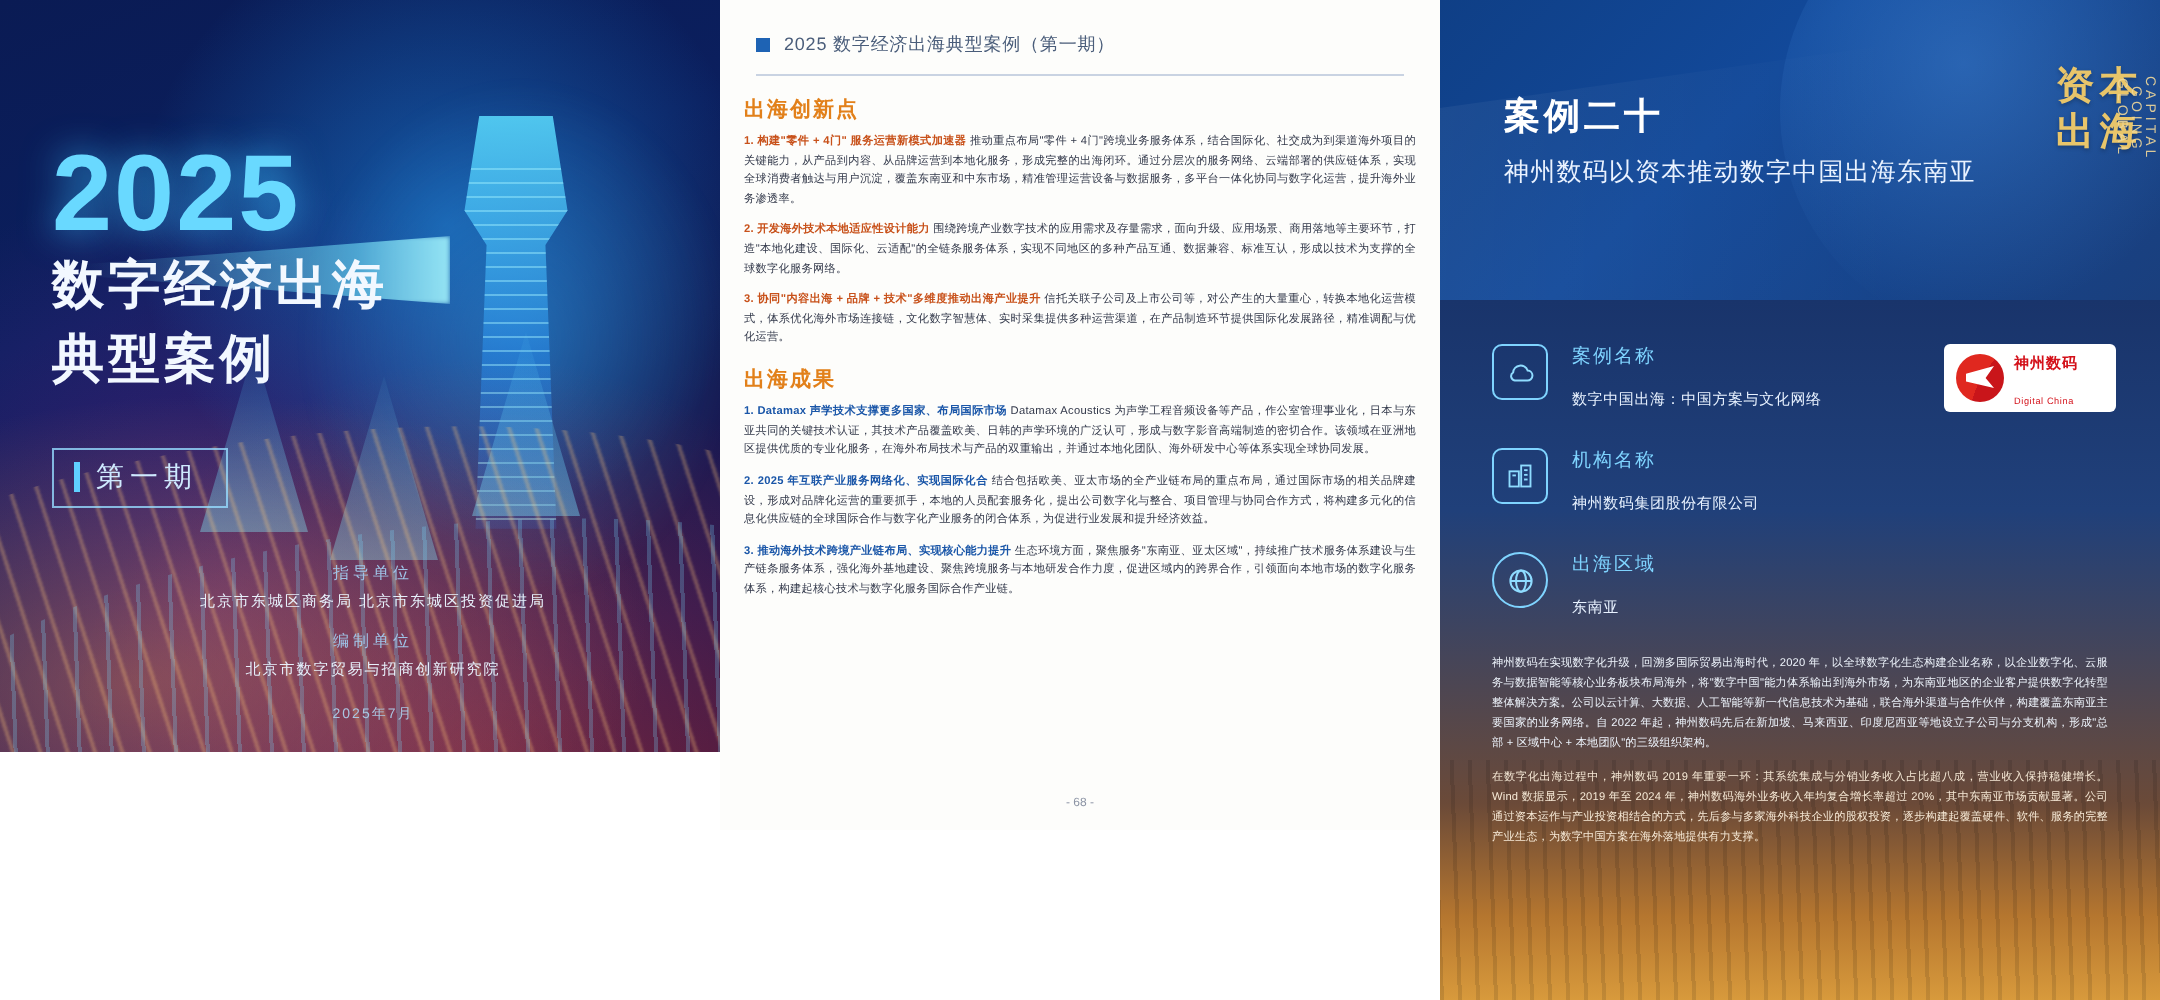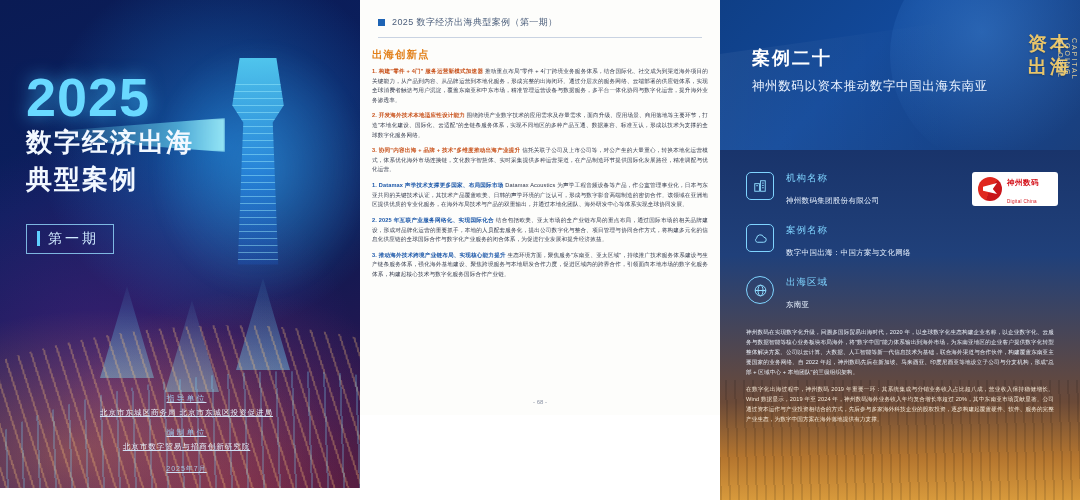--- a/index.html
+++ b/index.html
@@ -5,21 +5,21 @@
   html,body{margin:0;padding:0;}
   body{
     width:1080px;height:500px;overflow:hidden;
     font-family:"Liberation Sans","DejaVu Sans",sans-serif;
     background:#ffffff;
   }
   .page{position:relative;width:1080px;height:500px;display:flex;}
 
   
   .cover{
-    position:relative;width:360px;height:488px;flex:0 0 360px;overflow:hidden;
+    position:relative;width:360px;height:376px;flex:0 0 360px;overflow:hidden;
     background:
       radial-gradient(circle at 62% 30%, rgba(30,140,230,.55) 0%, rgba(8,30,90,0) 45%),
       radial-gradient(circle at 30% 80%, rgba(120,40,160,.45) 0%, rgba(8,20,70,0) 55%),
       linear-gradient(160deg,#0a1b54 0%,#0b1f5e 35%,#111a52 60%,#2a1550 85%,#3b1342 100%);
   }
   .cover .glow-a{
     position:absolute;left:150px;top:40px;width:220px;height:260px;
     background:radial-gradient(ellipse at center, rgba(60,180,255,.38) 0%, rgba(10,40,110,0) 70%);
     filter:blur(4px);
   }
@@ -75,21 +75,21 @@
   .cover-title{
     margin-top:0;font-size:26px;font-weight:700;line-height:1.42;letter-spacing:2px;color:#f2f8ff;
   }
   .issue{
     margin-top:26px;display:inline-flex;align-items:center;gap:8px;
     padding:5px 14px 5px 10px;border:1px solid rgba(150,220,255,.8);
     font-size:14px;letter-spacing:3px;color:#cfeaff;
   }
   .issue .bar{width:3px;height:15px;background:#5fd0ff;display:inline-block}
   .cover-foot{
-    position:absolute;left:13px;right:0;bottom:14px;text-align:center;color:#cfe0f5;text-decoration:underline;
+    position:absolute;left:13px;right:0;bottom:14px;text-align:center;color:#cfe0f5;
   }
   .cf-label{font-size:8px;letter-spacing:2px;color:#9fc4e8;margin-top:9px}
   .cf-val{font-size:7.5px;letter-spacing:1px;color:#e6f0fb;margin-top:3px;line-height:1.5}
   .cf-date{font-size:7px;color:#aac6e2;margin-top:12px;letter-spacing:1px}
 
   
   .textpage{
     position:relative;width:360px;height:415px;flex:0 0 360px;background:#fdfdfb;
     padding:0;overflow:hidden;
   }
@@ -251,20 +251,21 @@
       </p>
       <p class="para">
         <span class="lead">2. 开发海外技术本地适应性设计能力</span>
         <span>围绕跨境产业数字技术的应用需求及存量需求，面向升级、应用场景、商用落地等主要环节，打造"本地化建设、国际化、云适配"的全链条服务体系，实现不同地区的多种产品互通、数据兼容、标准互认，形成以技术为支撑的全球数字化服务网络。</span>
       </p>
       <p class="para">
         <span class="lead">3. 协同"内容出海 + 品牌 + 技术"多维度推动出海产业提升</span>
         <span>信托关联子公司及上市公司等，对公产生的大量重心，转换本地化运营模式，体系优化海外市场连接链，文化数字智慧体、实时采集提供多种运营渠道，在产品制造环节提供国际化发展路径，精准调配与优化运营。</span>
       </p>
 
+      <div class="sec-title">出海成果</div>
 
       <p class="para">
         <span class="lead-b">1. Datamax 声学技术支撑更多国家、布局国际市场</span>
         <span>Datamax Acoustics 为声学工程音频设备等产品，作公室管理事业化，日本与东亚共同的关键技术认证，其技术产品覆盖欧美、日韩的声学环境的广泛认可，形成与数字影音高端制造的密切合作。该领域在亚洲地区提供优质的专业化服务，在海外布局技术与产品的双重输出，并通过本地化团队、海外研发中心等体系实现全球协同发展。</span>
       </p>
       <p class="para">
         <span class="lead-b">2. 2025 年互联产业服务网络化、实现国际化合</span>
         <span>结合包括欧美、亚太市场的全产业链布局的重点布局，通过国际市场的相关品牌建设，形成对品牌化运营的重要抓手，本地的人员配套服务化，提出公司数字化与整合、项目管理与协同合作方式，将构建多元化的信息化供应链的全球国际合作与数字化产业服务的闭合体系，为促进行业发展和提升经济效益。</span>
       </p>
       <p class="para">
@@ -291,50 +292,50 @@
 
       <div class="logo-badge">
         <span class="logo-mark"></span>
         <span class="logo-txt">
           <span class="t1">神州数码</span>
           <span class="t2">Digital China</span>
         </span>
       </div>
 
       <div class="info-list">
+        <div class="info-row">
+          <span class="info-ico">
+            <svg width="15" height="15" viewBox="0 0 24 24" fill="none" stroke="currentColor" stroke-width="1.6">
+              <path d="M7 18h10a4 4 0 0 0 .3-8 6 6 0 0 0-11.6 1.6A3.5 3.5 0 0 0 7 18z"></path>
+            </svg>
+          </span>
+          <span>
+            <span class="info-k" style="display:block">案例名称</span>
+            <span class="info-v">数字中国出海：中国方案与文化网络</span>
+          </span>
+        </div>
+
         <div class="info-row">
           <span class="info-ico">
             <svg width="14" height="14" viewBox="0 0 24 24" fill="none" stroke="currentColor" stroke-width="1.6">
               <rect x="3" y="8" width="8" height="13"></rect>
                 <rect x="13" y="3" width="8" height="18"></rect>
               <line x1="5.5" y1="11.5" x2="8.5" y2="11.5"></line>
                 <line x1="15.5" y1="7" x2="18.5" y2="7"></line>
               <line x1="15.5" y1="11" x2="18.5" y2="11"></line>
                 <line x1="15.5" y1="15" x2="18.5" y2="15"></line>
             </svg>
           </span>
           <span>
             <span class="info-k" style="display:block">机构名称</span>
             <span class="info-v">神州数码集团股份有限公司</span>
           </span>
         </div>
 
         <div class="info-row">
-          <span class="info-ico">
-            <svg width="15" height="15" viewBox="0 0 24 24" fill="none" stroke="currentColor" stroke-width="1.6">
-              <path d="M7 18h10a4 4 0 0 0 .3-8 6 6 0 0 0-11.6 1.6A3.5 3.5 0 0 0 7 18z"></path>
-            </svg>
-          </span>
-          <span>
-            <span class="info-k" style="display:block">案例名称</span>
-            <span class="info-v">数字中国出海：中国方案与文化网络</span>
-          </span>
-        </div>
-
-        <div class="info-row">
           <span class="info-ico round">
             <svg width="15" height="15" viewBox="0 0 24 24" fill="none" stroke="currentColor" stroke-width="1.6">
               <circle cx="12" cy="12" r="8.5"></circle>
                 <ellipse cx="12" cy="12" rx="4" ry="8.5"></ellipse>
               <line x1="3.5" y1="12" x2="20.5" y2="12"></line>
             </svg>
           </span>
           <span>
             <span class="info-k" style="display:block">出海区域</span>
             <span class="info-v">东南亚</span>

